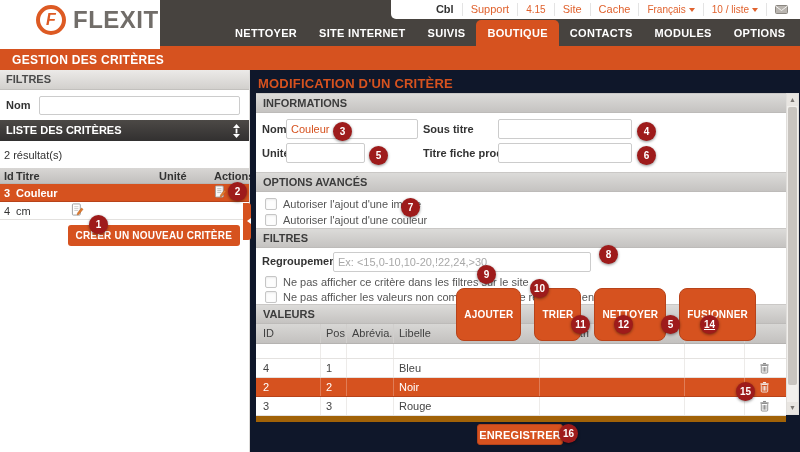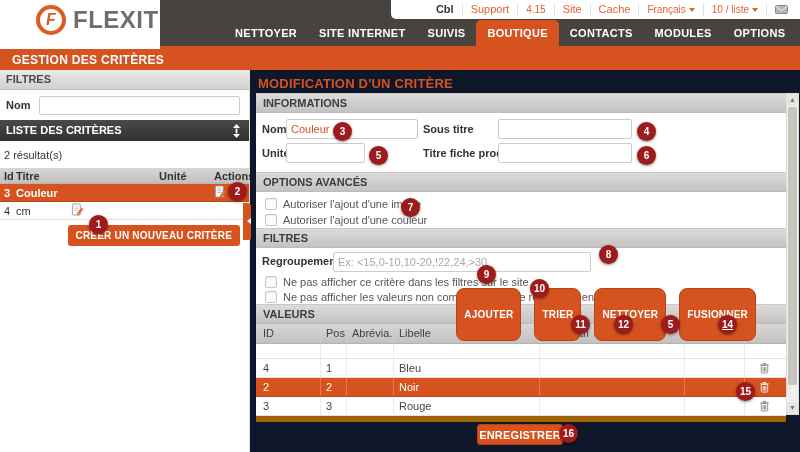--- a/index.html
+++ b/index.html
@@ -397,16 +397,16 @@
   <div class="badge" style="left:637px;top:122px;">4</div>
   <div class="badge" style="left:369px;top:146px;">5</div>
   <div class="badge" style="left:637px;top:146px;">6</div>
   <div class="badge" style="left:401px;top:198px;">7</div>
   <div class="badge" style="left:599px;top:245px;">8</div>
   <div class="badge" style="left:477px;top:265px;">9</div>
   <div class="badge" style="left:530px;top:279px;">10</div>
   <div class="badge" style="left:571px;top:315px;">11</div>
   <div class="badge" style="left:614px;top:315px;">12</div>
   <div class="badge" style="left:661px;top:315px;">5</div>
-  <div class="badge" style="left:718px;top:315px;text-decoration:underline;">14</div>
+  <div class="badge" style="left:700px;top:315px;text-decoration:underline;">14</div>
   <div class="badge" style="left:736px;top:382px;">15</div>
   <div class="badge" style="left:559px;top:424px;">16</div>
 </div>
 
 </body></html>

